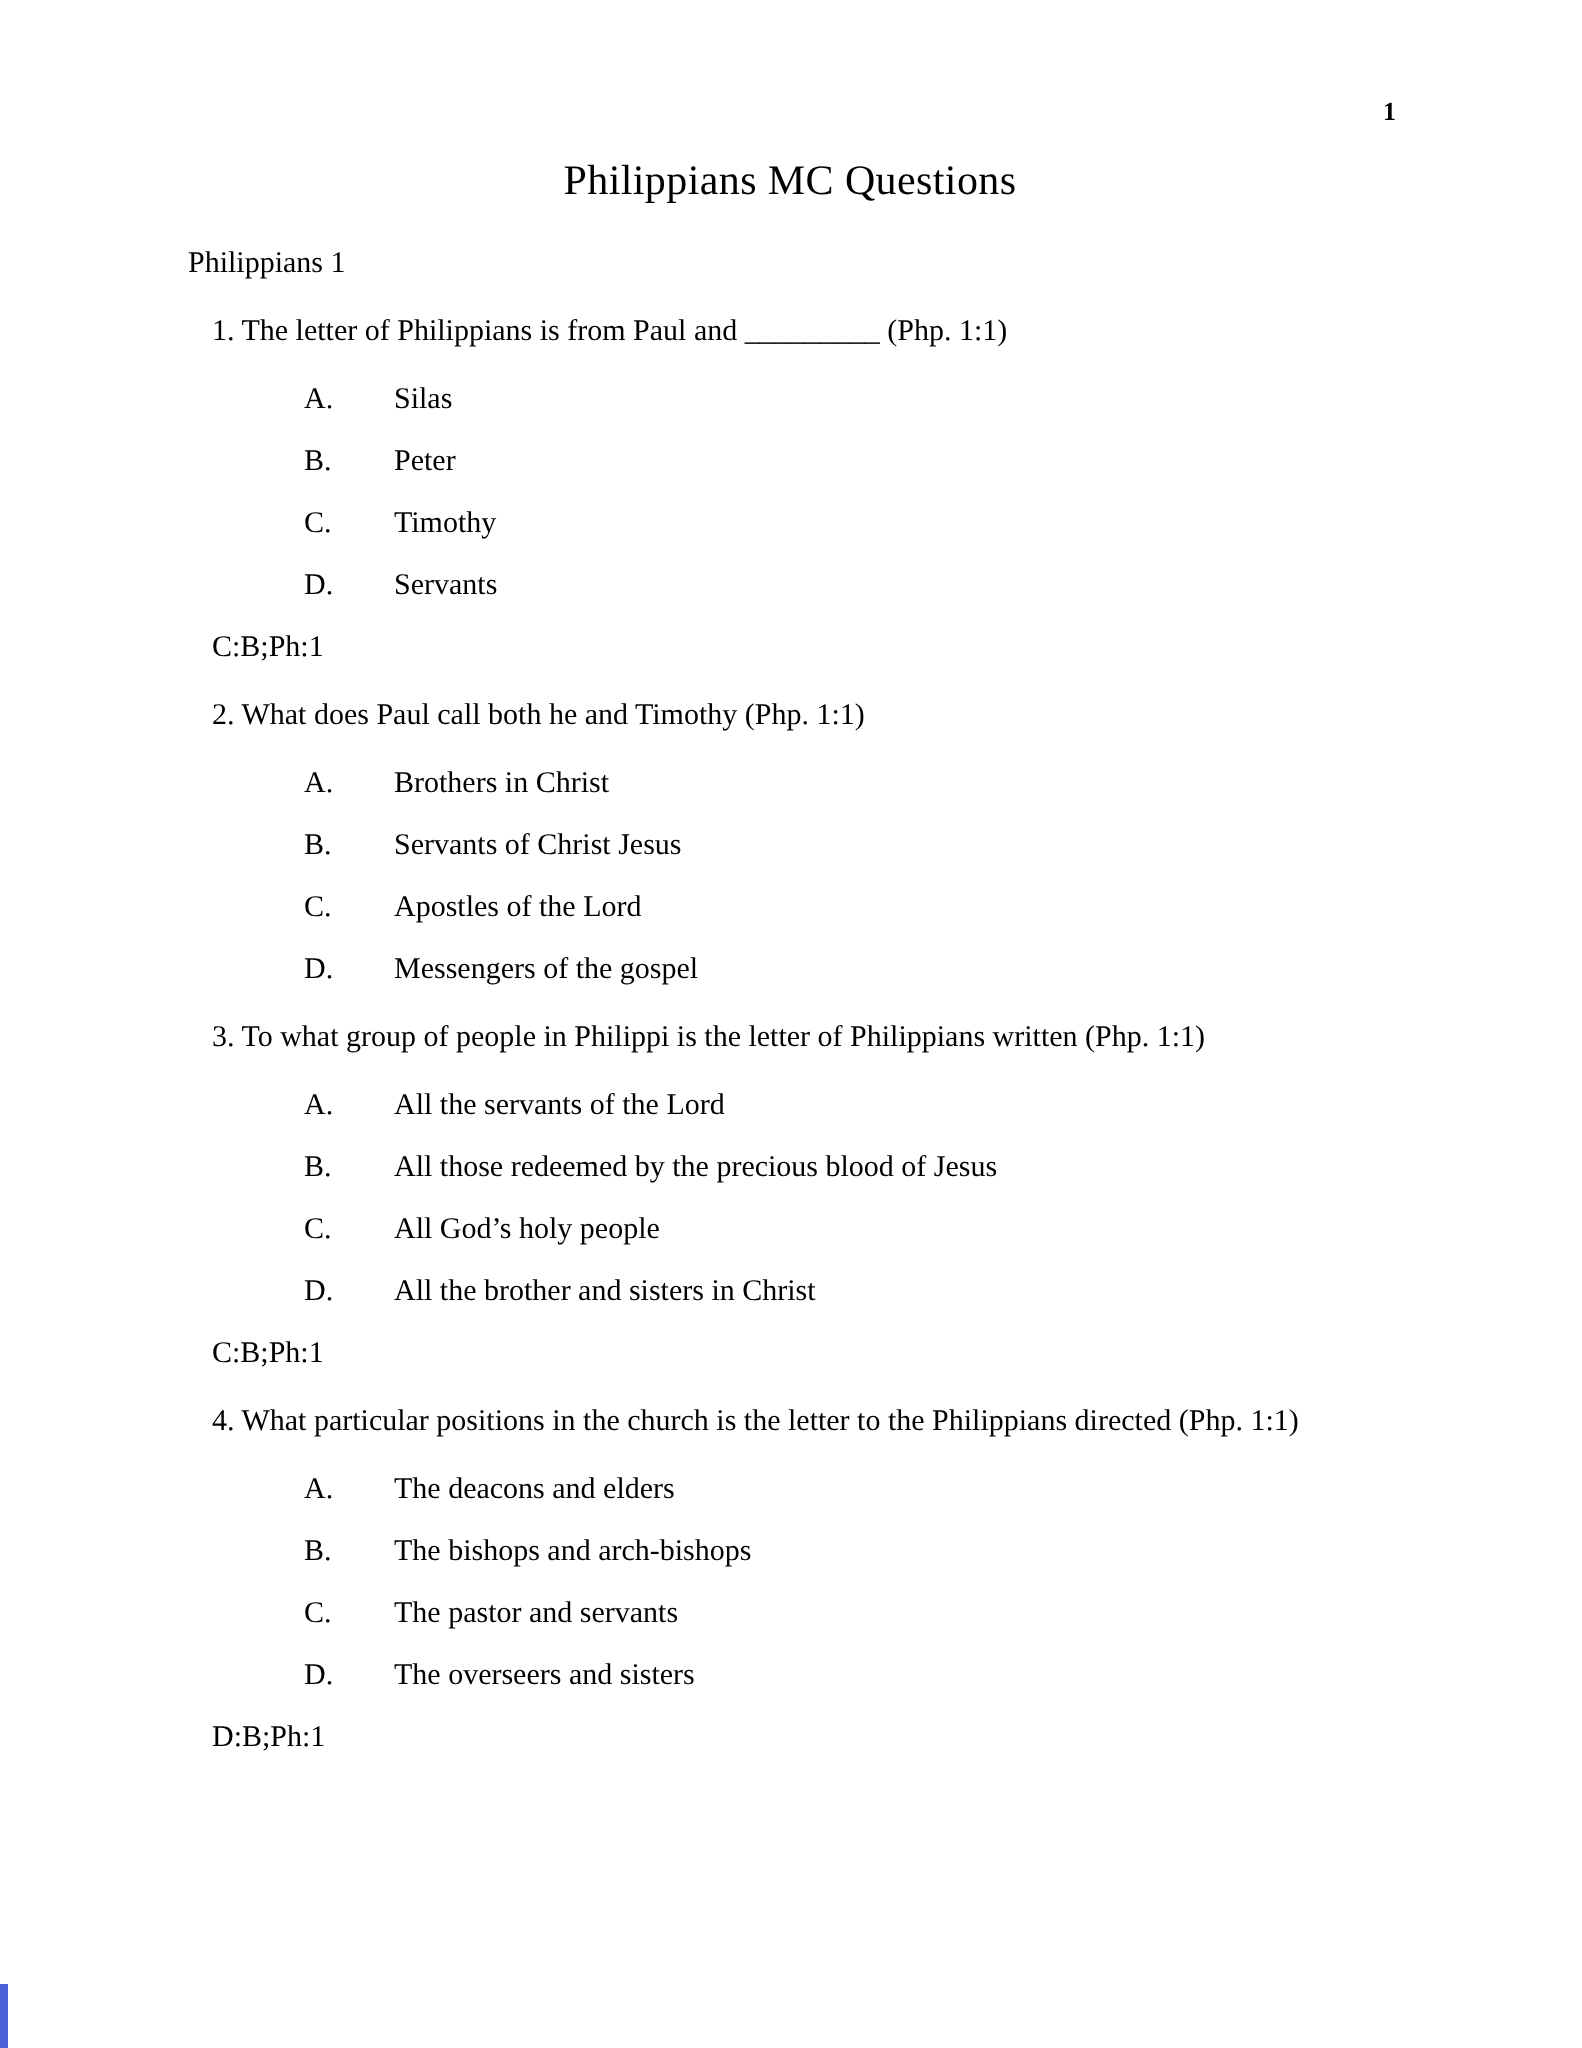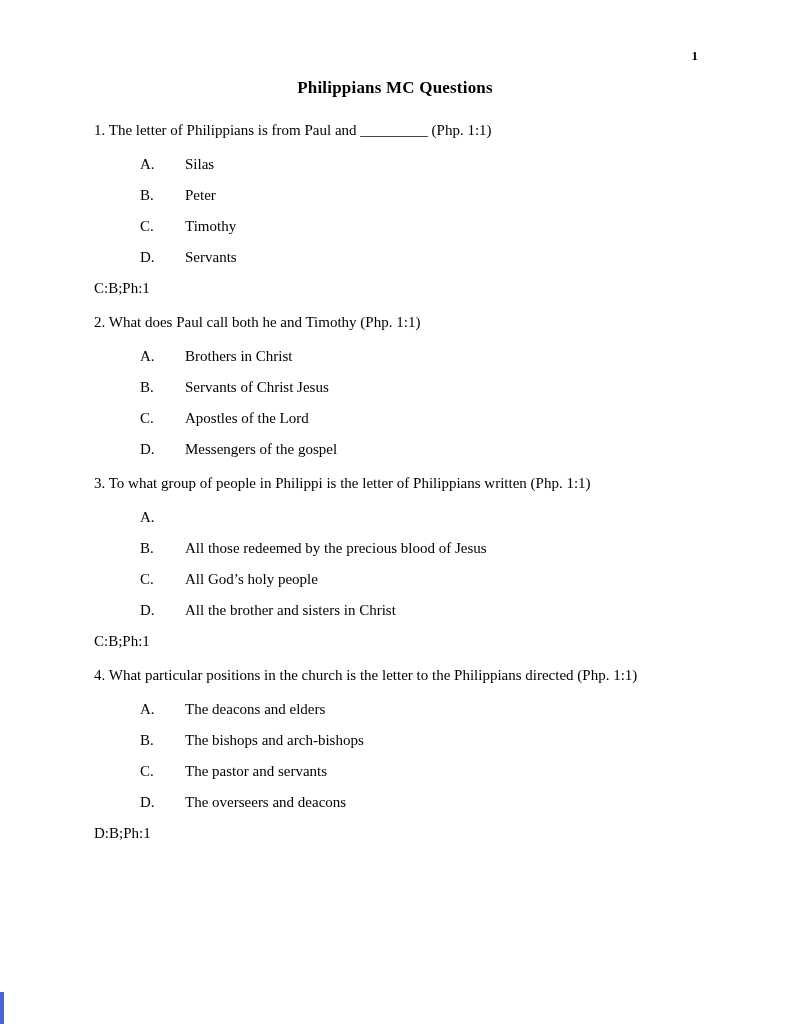--- a/index.html
+++ b/index.html
@@ -22,31 +22,31 @@
   }
   .page-number {
     position: absolute;
     top: 48px;
     right: 93px;
     font-size: 13px;
     font-weight: bold;
   }
   .doc-title {
     text-align: center;
-    font-size: 17px;
-    font-weight: bold;
+    font-size: 21px;
+    font-weight: normal;
     margin: 32px 0 20px 0;
     letter-spacing: 0.2px;
   }
   .section-heading {
     margin: 0 0 12px 0;
     line-height: 19px;
   }
   .question {
-    margin: 0;
+    margin: 12px;
   }
   .prompt {
     margin: 0 0 12px 0;
     line-height: 25px;
   }
   .option {
     display: flex;
     margin: 0 0 12px 0;
     padding-left: 46px;
     line-height: 19px;
@@ -73,20 +73,21 @@
 </style>
 </head>
 <body>
 
 <div class="page">
 
   <div class="page-number">1</div>
 
   <h1 class="doc-title">Philippians MC Questions</h1>
 
+  <p class="section-heading">Philippians 1</p>
 
   <section class="question">
     <p class="prompt">1. The letter of Philippians is from Paul and _________ (Php. 1:1)</p>
     <div class="option">
       <span class="letter">A.</span>
       <span class="text">Silas</span>
     </div>
     <div class="option">
       <span class="letter">B.</span>
       <span class="text">Peter</span>
@@ -119,20 +120,21 @@
     <div class="option">
       <span class="letter">D.</span>
       <span class="text">Messengers of the gospel</span>
     </div>
   </section>
 
   <section class="question">
     <p class="prompt">3. To what group of people in Philippi is the letter of Philippians written (Php. 1:1)</p>
     <div class="option">
       <span class="letter">A.</span>
+      <span class="text">All the servants of the Lord</span>
     </div>
     <div class="option">
       <span class="letter">B.</span>
       <span class="text">All those redeemed by the precious blood of Jesus</span>
     </div>
     <div class="option">
       <span class="letter">C.</span>
       <span class="text">All God’s holy people</span>
     </div>
     <div class="option">
@@ -151,20 +153,20 @@
     <div class="option">
       <span class="letter">B.</span>
       <span class="text">The bishops and arch-bishops</span>
     </div>
     <div class="option">
       <span class="letter">C.</span>
       <span class="text">The pastor and servants</span>
     </div>
     <div class="option">
       <span class="letter">D.</span>
-      <span class="text">The overseers and deacons</span>
+      <span class="text">The overseers and sisters</span>
     </div>
     <p class="answer-key">D:B;Ph:1</p>
   </section>
 
   <div class="scan-mark"></div>
 
 </div>
 
 </body></html>

